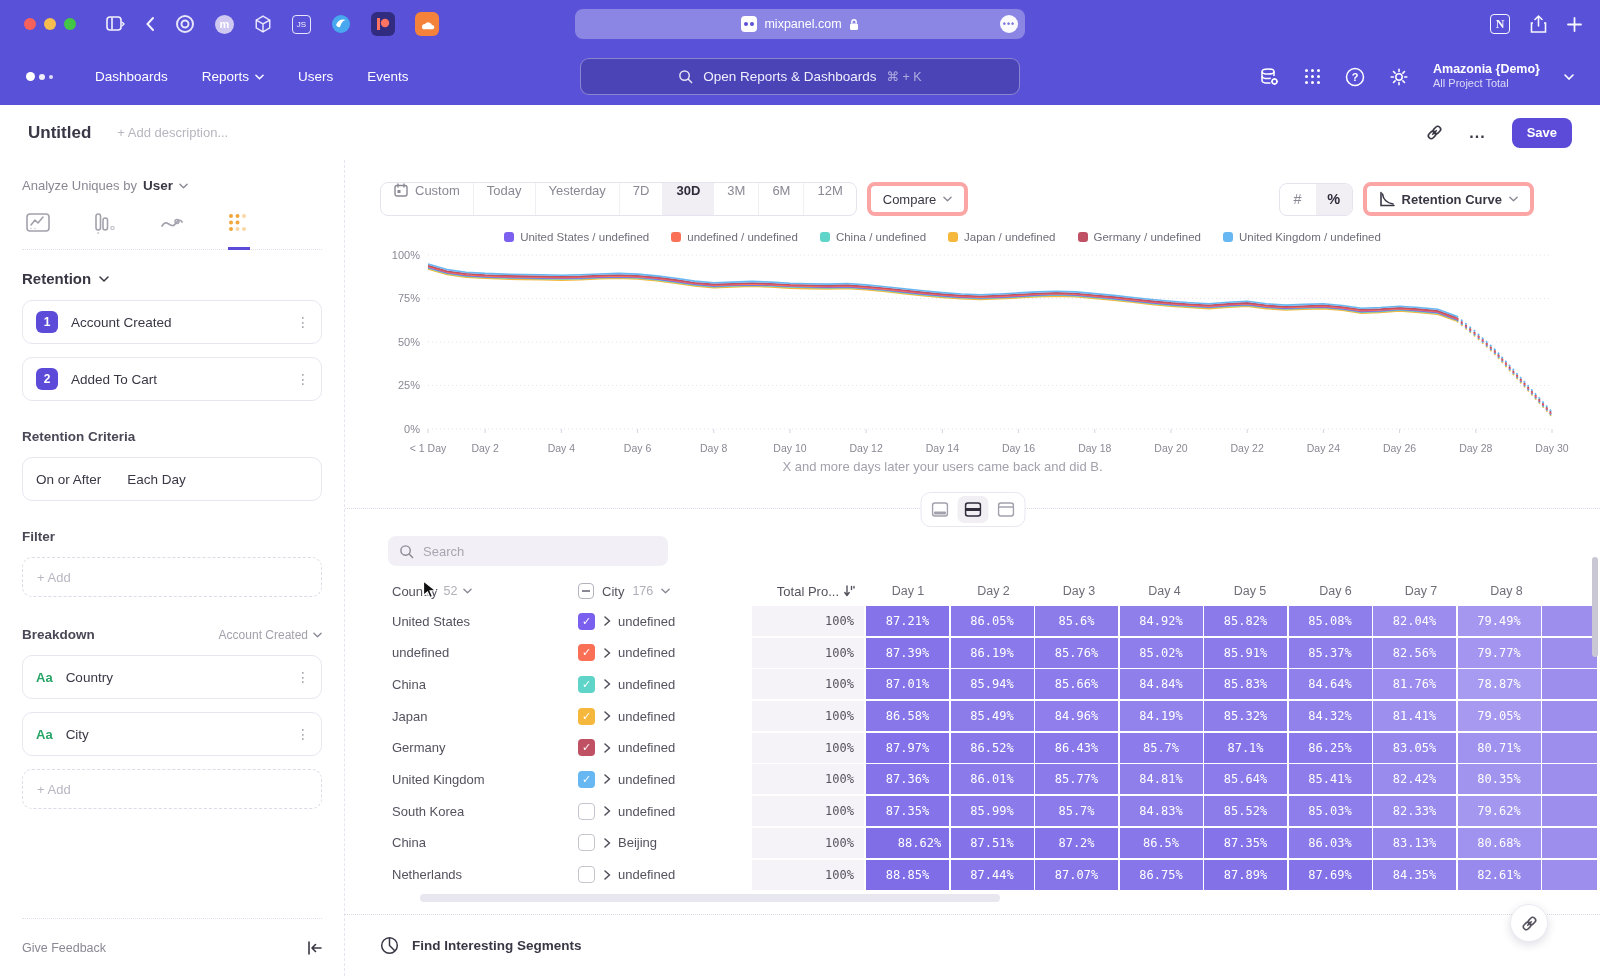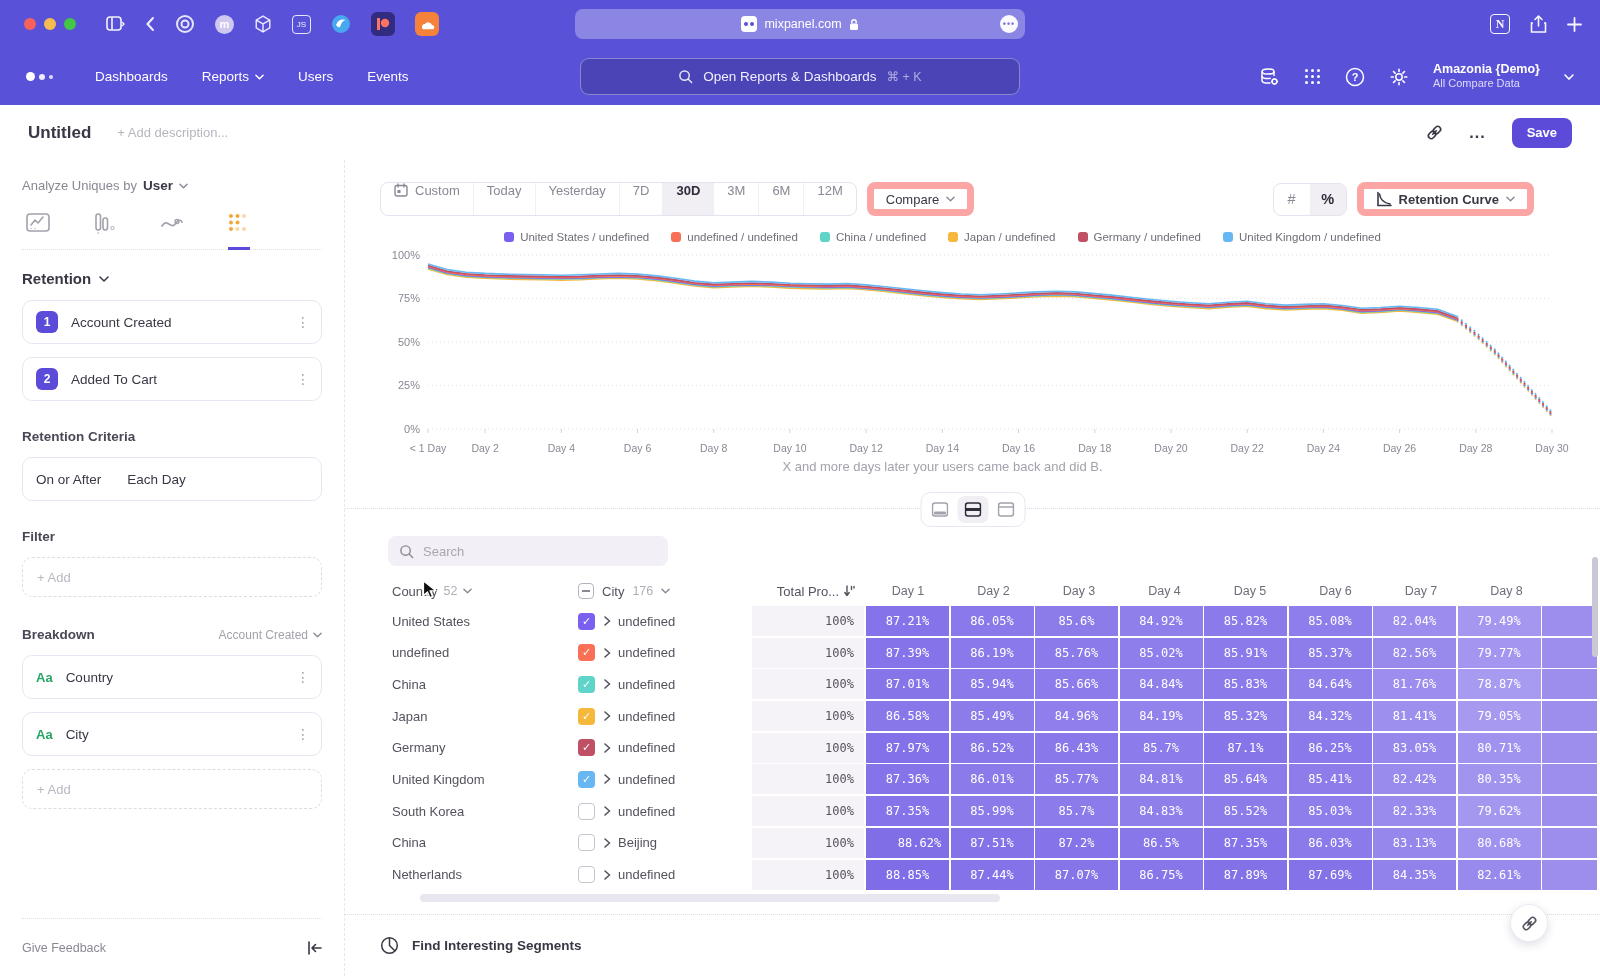--- a/index.html
+++ b/index.html
@@ -67,21 +67,21 @@
   .sfoot { margin-top:auto; border-top:1px dotted #e2e0ea; height:58px; display:flex; align-items:center; }
   .sfoot .fb { font-size:12.5px; color:#8a8894; }
   .sfoot .col { margin-left:auto; color:#3a3745; }
 
   
   .toolbar { display:flex; align-items:center; padding:0 66px 0 35px; }
   .rgroup { display:flex; align-items:stretch; border:1px solid #e5e3ed; border-radius:8px; height:34px; overflow:hidden; background:#fff; }
   .ritem { display:flex; align-items:flex-start; gap:7px; padding:0 13px; font-size:13px; color:#8a8894; border-left:1px solid #eef0f4; }
   .ritem:first-child { border-left:none; }
   .ritem.active { background:#f1eff4; color:#2f2c3b; font-weight:700; }
-  .btn { display:flex; align-items:center; gap:7px; border:7px solid #fca5a5; border-radius:8px; height:34px; padding:0 12px; font-size:13px; color:#3a3745; font-weight:500; background:#fff; }
+  .btn { display:flex; align-items:center; gap:7px; border:4px solid #fca5a5; border-radius:8px; height:34px; padding:0 12px; font-size:13px; color:#3a3745; font-weight:500; background:#fff; }
   .tb-right { margin-left:auto; display:flex; align-items:center; gap:10px; }
   .ugroup { display:flex; border:1px solid #e5e3ed; border-radius:8px; height:33px; overflow:hidden; }
   .uitem { width:36px; display:flex; align-items:center; justify-content:center; font-size:14.5px; color:#8a8894; }
   .uitem.active { background:#f1eff4; color:#2f2c3b; font-weight:600; }
   .ctype { font-weight:600; }
 
   
   .legend { margin-top:15px; display:flex; justify-content:center; gap:22px; margin-right:60px; }
   .litem { display:flex; align-items:center; gap:6px; font-size:11.5px; color:#6f6d78; }
   .chip { width:10px; height:10px; border-radius:3px; }
@@ -280,21 +280,21 @@
         <span class="favi">
           <svg width="20" height="20" viewBox="0 0 20 20">
               <circle cx="10" cy="10" r="3.2" fill="none" stroke="#fff" stroke-width="1.5"></circle>
               <g stroke="#fff" stroke-width="1.6" stroke-linecap="round">
                 <path d="M10 2.2v2.2M10 15.6v2.2M2.2 10h2.2M15.6 10h2.2M4.5 4.5l1.6 1.6M13.9 13.9l1.6 1.6M15.5 4.5l-1.6 1.6M6.1 13.9l-1.6 1.6"></path>
               </g>
             </svg>
         </span>
         <span class="proj">
           <div class="pn">Amazonia {Demo}</div>
-          <div class="ps">All Compare Data</div>
+          <div class="ps">All Project Total</div>
         </span>
         <svg width="10" height="6" viewBox="0 0 10 6">
             <path d="M1 1l4 4 4-4" fill="none" stroke="#fff" stroke-width="1.6" stroke-linecap="round"></path>
           </svg>
       </div>
     </div>
   </div>
 
   <div class="phead">
     <span class="ptitle">Untitled</span>

